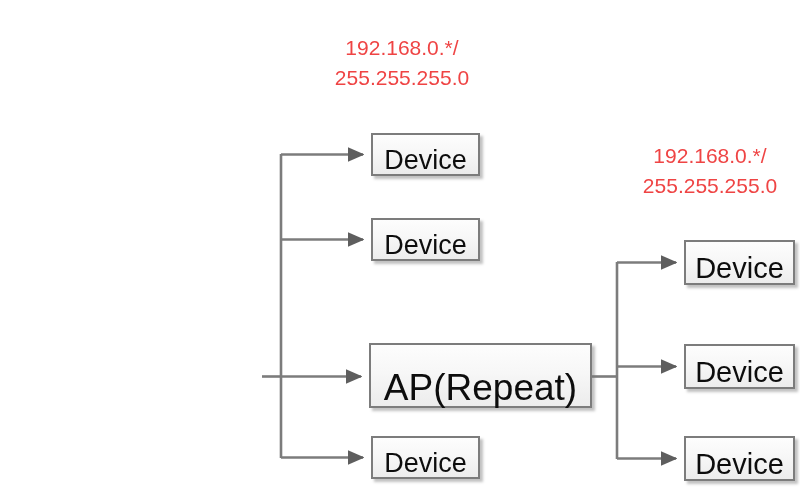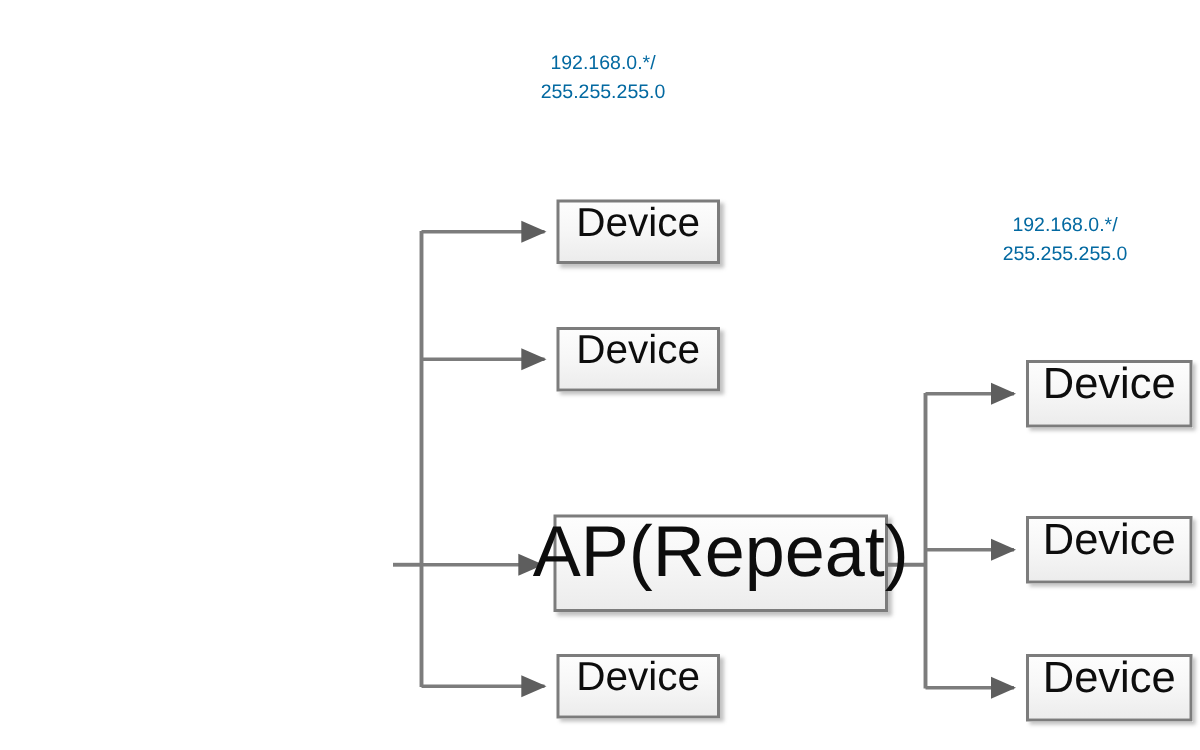--- a/index.html
+++ b/index.html
@@ -20,21 +20,21 @@
     left: 0;
     top: 0;
     width: 800px;
     height: 500px;
     pointer-events: none;
   }
   .node {
     position: absolute;
     box-sizing: border-box;
     display: flex;
-    align-items: flex-start;
+    align-items: flex-end;
     justify-content: center;
     color: #0d0d0d;
     background: linear-gradient(to bottom, #fdfdfd 0%, #f7f7f7 45%, #ececec 100%);
     border: 2px solid #7c7c7c;
     box-shadow: 2.5px 2.5px 2.5px rgba(120,120,120,0.45);
     white-space: nowrap;
     line-height: 1;
     font-weight: 400;
   }
   .node-ap {
@@ -42,21 +42,21 @@
     top: 345px;
     width: 257px;
     height: 63px;
     font-size: 37px;
   }
   .node-ap-repeat {
     left: 369px;
     top: 343px;
     width: 223px;
     height: 65px;
-    font-size: 48px;
+    font-size: 37px;
   }
   .node-dev-mid {
     left: 371px;
     width: 109px;
     height: 43px;
     font-size: 27px;
   }
   .node-dev-mid-1 { top: 133px; }
   .node-dev-mid-2 { top: 218px; }
   .node-dev-mid-3 { top: 436px; }
@@ -66,22 +66,22 @@
     height: 45px;
     font-size: 29px;
   }
   .node-dev-right-1 { top: 240px; }
   .node-dev-right-2 { top: 344px; }
   .node-dev-right-3 { top: 436px; }
 
   .subnet-label {
     position: absolute;
     text-align: center;
-    color: #0369a1;
-    font-size: 13px;
+    color: #ef4444;
+    font-size: 21px;
     line-height: 1.45;
     white-space: nowrap;
   }
   .subnet-label-left {
     left: 302px;
     top: 33px;
     width: 200px;
   }
   .subnet-label-right {
     left: 610px;

